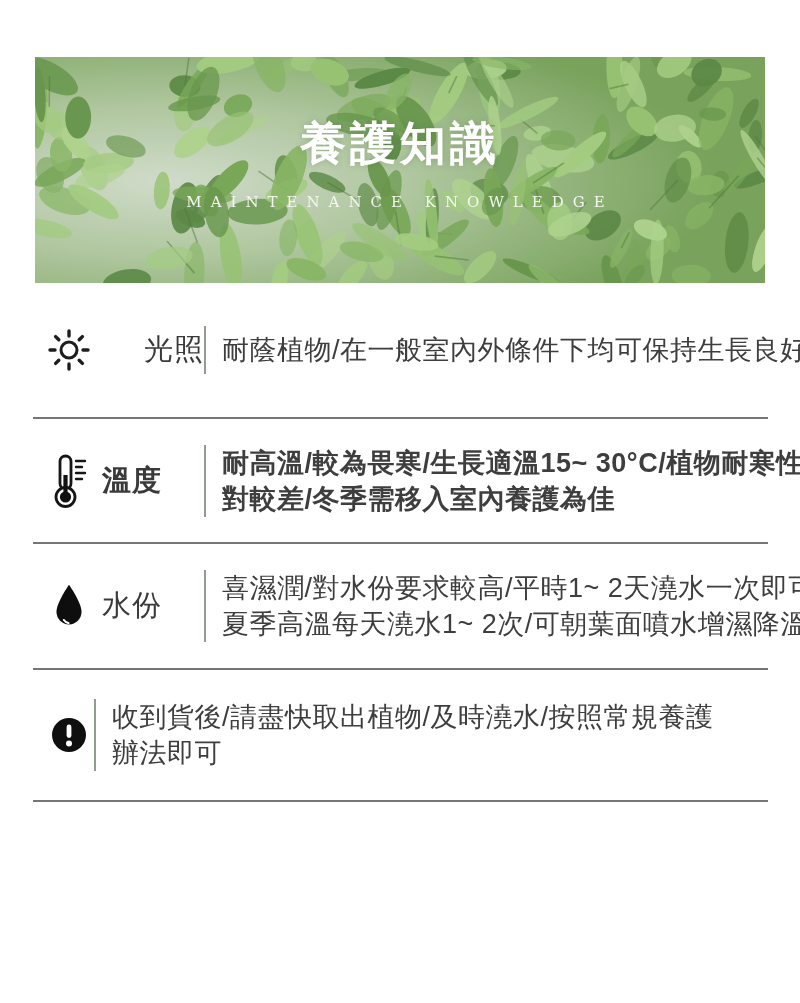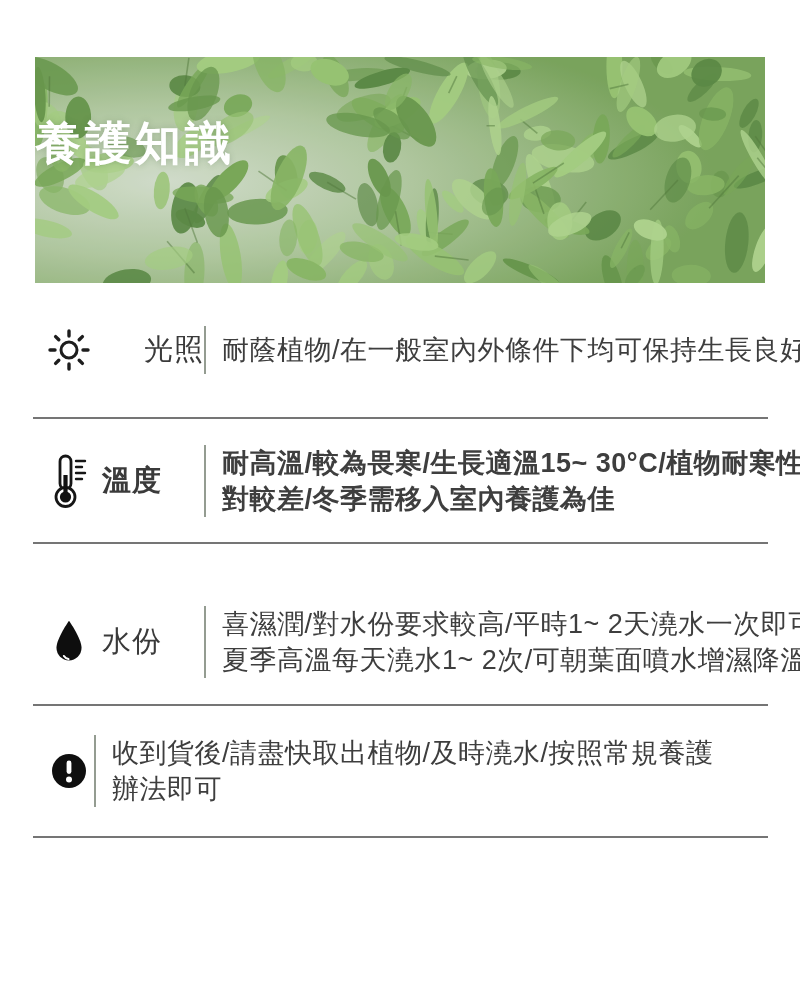--- a/index.html
+++ b/index.html
@@ -8,21 +8,21 @@
   .page { width:800px; height:1003px; background:#ffffff; overflow:hidden; position:relative; }
 
   
   .banner {
     position:absolute; left:35px; top:57px; width:730px; height:226px;
     overflow:hidden; background:#b9c9b4;
   }
   .banner svg.leaves { position:absolute; left:0; top:0; width:730px; height:226px; display:block; }
   .banner .veil { position:absolute; inset:0; background:rgba(255,255,255,0.07); }
   .banner .overlay {
-    position:absolute; inset:0; display:flex; flex-direction:row; align-items:flex-start;
+    position:absolute; inset:0; display:flex; flex-direction:column; align-items:center;
     padding-top:58px; text-align:center;
   }
   .banner-title {
     color:#ffffff; font-size:46px; line-height:56px; font-weight:bold;
     letter-spacing:4px; text-shadow:0 0 6px rgba(60,90,50,0.25);
     font-family:"Liberation Sans", sans-serif;
   }
   .banner-subtitle {
     margin-top:22px; color:#f3f7ef; font-size:15px; letter-spacing:9px;
     font-family:"DejaVu Serif", serif; white-space:nowrap;
@@ -30,21 +30,21 @@
 
   
   .care-list { position:absolute; left:0; top:283px; width:800px; }
   .care-row {
     margin:0 32px 0 33px;
     border-bottom:2px solid #757575;
     display:flex; align-items:center;
   }
   .care-row.h1 { min-height:136px;text-align:right; }
   .care-row.h2 { min-height:125px;font-weight:bold; }
-  .care-row.h3 { min-height:126px;margin-top:36px; }
+  .care-row.h3 { min-height:126px; }
   .care-row.h4 { min-height:132px; }
 
   .icon-box { width:50px; margin-left:11px; display:flex; justify-content:center; align-items:center; flex:0 0 auto; }
   .care-label {
     width:110px; flex:0 0 auto; padding-left:8px;
     font-size:29px; color:#3a3a3a; letter-spacing:1px;
   }
   .vsep { width:2px; background:#949c91; flex:0 0 auto; }
   .vsep.s1 { height:48px; }
   .vsep.s2 { height:72px; }
@@ -244,20 +244,21 @@
           <ellipse cx="168.1" cy="138.1" rx="30.7" ry="8.3" fill="#6fa14c" opacity="0.78" transform="rotate(185 168.1 138.1)"></ellipse>
           <ellipse cx="193.9" cy="123.3" rx="26.0" ry="10.1" fill="#6fa14c" opacity="1.00" transform="rotate(314 193.9 123.3)"></ellipse>
           <ellipse cx="253.3" cy="180.8" rx="18.4" ry="8.9" fill="#7fb05a" opacity="0.63" transform="rotate(95 253.3 180.8)"></ellipse>
           <ellipse cx="523.0" cy="83.3" rx="17.2" ry="10.1" fill="#6fa14c" opacity="0.71" transform="rotate(4 523.0 83.3)"></ellipse>
           <ellipse cx="181.4" cy="155.1" rx="25.4" ry="12.0" fill="#5d8f40" opacity="0.82" transform="rotate(81 181.4 155.1)"></ellipse>
         </g>
     </svg>
     <div class="veil"></div>
     <div class="overlay">
       <div class="banner-title">養護知識</div>
+      <div class="banner-subtitle">MAINTENANCE KNOWLEDGE</div>
     </div>
   </div>
 
   <div class="care-list">
 
     <div class="care-row h1">
       <div class="icon-box">
         <svg class="icon-svg" width="46" height="46" viewBox="0 0 46 46">
           <circle cx="23" cy="23" r="8" fill="none" stroke="#1d1d1d" stroke-width="3"></circle>
           <g stroke="#1d1d1d" stroke-width="3.4" stroke-linecap="round">

